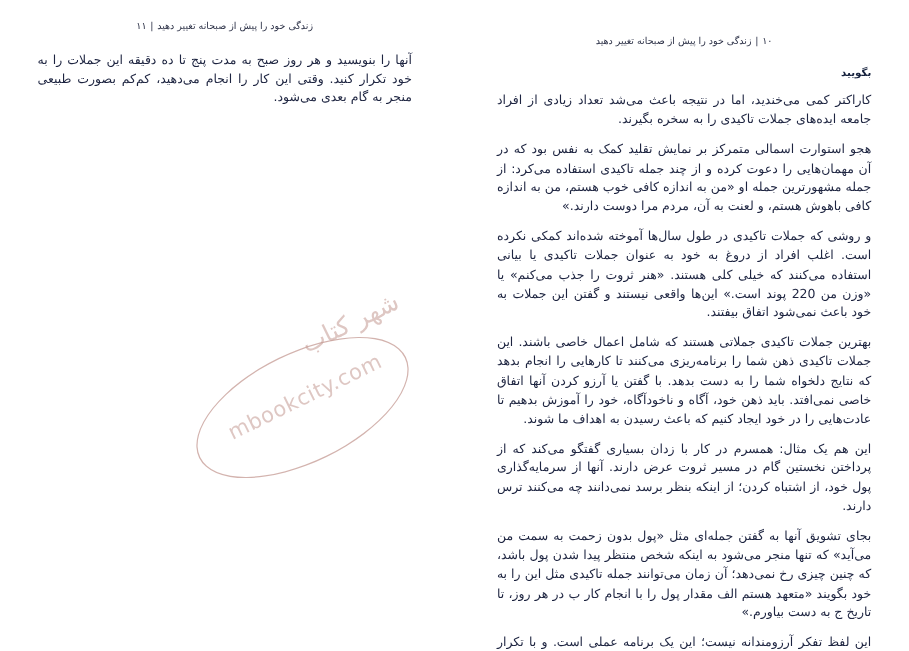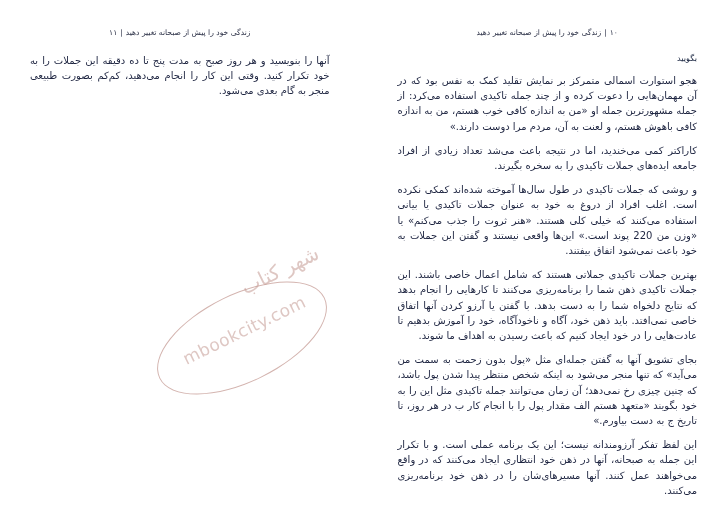--- a/index.html
+++ b/index.html
@@ -27,21 +27,21 @@
   
   .page {
     position: relative;
     width: 363.5px;
     height: 521px;
     box-sizing: border-box;
     overflow: hidden;
   }
 
   .page-right {
-    padding: 28px 34px 20px 30px;
+    padding: 16px 34px 20px 30px;
   }
   .page-left {
     padding: 28px 30px 36px 34px;
   }
 
   .header {
     direction: rtl;
     text-align: center;
     font-size: 7.6px;
     color: #2a2f45;
@@ -51,21 +51,21 @@
   }
   .header .sep {
     color: #2a2f45;
     padding: 0 3px;
   }
 
   .section-title {
     direction: rtl;
     text-align: right;
     font-size: 8.2px;
-    font-weight: normal;
+    font-weight: bold;
     color: #14203c;
     margin: 0 0 10px 0;
   }
 
   p.para {
     direction: rtl;
     text-align: justify;
     text-justify: inter-word;
     font-size: 10px;
     line-height: 15.2px;
@@ -119,24 +119,25 @@
 
 <div class="spread">
 
   <div class="page page-left">
     <div class="header">
       <span>۱۰</span><span class="sep">|</span><span>زندگی خود را پیش از صبحانه تغییر دهید</span>
     </div>
 
     <div class="section-title">بگویید</div>
 
+    <p class="para">کاراکتر کمی می‌خندید، اما در نتیجه باعث می‌شد تعداد زیادی از افراد جامعه ایده‌های جملات تاکیدی را به سخره بگیرند.</p>
     <p class="para">هجو استوارت اسمالی متمرکز بر نمایش تقلید کمک به نفس بود که در آن مهمان‌هایی را دعوت کرده و از چند جمله تاکیدی استفاده می‌کرد: از جمله مشهورترین جمله او «من به اندازه کافی خوب هستم، من به اندازه کافی باهوش هستم، و لعنت به آن، مردم مرا دوست دارند.»</p>
-    <p class="para">کاراکتر کمی می‌خندید، اما در نتیجه باعث می‌شد تعداد زیادی از افراد جامعه ایده‌های جملات تاکیدی را به سخره بگیرند.</p>
     <p class="para">و روشی که جملات تاکیدی در طول سال‌ها آموخته شده‌اند کمکی نکرده است. اغلب افراد از دروغ به خود به عنوان جملات تاکیدی یا بیانی استفاده می‌کنند که خیلی کلی هستند. «هنر ثروت را جذب می‌کنم» یا «وزن من 220 پوند است.» این‌ها واقعی نیستند و گفتن این جملات به خود باعث نمی‌شود اتفاق بیفتند.</p>
     <p class="para">بهترین جملات تاکیدی جملاتی هستند که شامل اعمال خاصی باشند. این جملات تاکیدی ذهن شما را برنامه‌ریزی می‌کنند تا کارهایی را انجام بدهد که نتایج دلخواه شما را به دست بدهد. با گفتن یا آرزو کردن آنها اتفاق خاصی نمی‌افتد. باید ذهن خود، آگاه و ناخودآگاه، خود را آموزش بدهیم تا عادت‌هایی را در خود ایجاد کنیم که باعث رسیدن به اهداف ما شوند.</p>
+    <p class="para">این هم یک مثال: همسرم در کار با زدان بسیاری گفتگو می‌کند که از پرداختن نخستین گام در مسیر ثروت عرض دارند. آنها از سرمایه‌گذاری پول خود، از اشتباه کردن؛ از اینکه بنظر برسد نمی‌دانند چه می‌کنند ترس دارند.</p>
     <p class="para">بجای تشویق آنها به گفتن جمله‌ای مثل «پول بدون زحمت به سمت من می‌آید» که تنها منجر می‌شود به اینکه شخص منتظر پیدا شدن پول باشد، که چنین چیزی رخ نمی‌دهد؛ آن زمان می‌توانند جمله تاکیدی مثل این را به خود بگویند «متعهد هستم الف مقدار پول را با انجام کار ب در هر روز، تا تاریخ ج به دست بیاورم.»</p>
     <p class="para">این لفظ تفکر آرزومندانه نیست؛ این یک برنامه عملی است. و با تکرار این جمله به صبحانه، آنها در ذهن خود انتظاری ایجاد می‌کنند که در واقع می‌خواهند عمل کنند. آنها مسیرهای‌شان را در ذهن خود برنامه‌ریزی می‌کنند.</p>
 
   </div>
 
   <div class="page page-right">
     <div class="header">
       <span>زندگی خود را پیش از صبحانه تغییر دهید</span><span class="sep">|</span><span>۱۱</span>
     </div>
 

